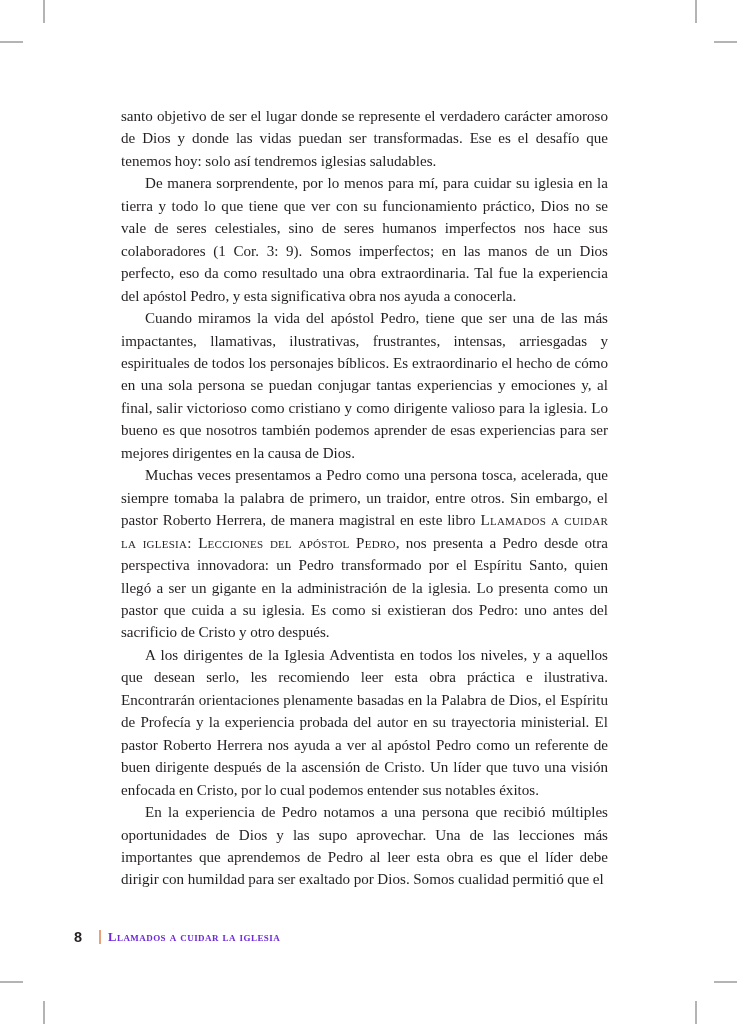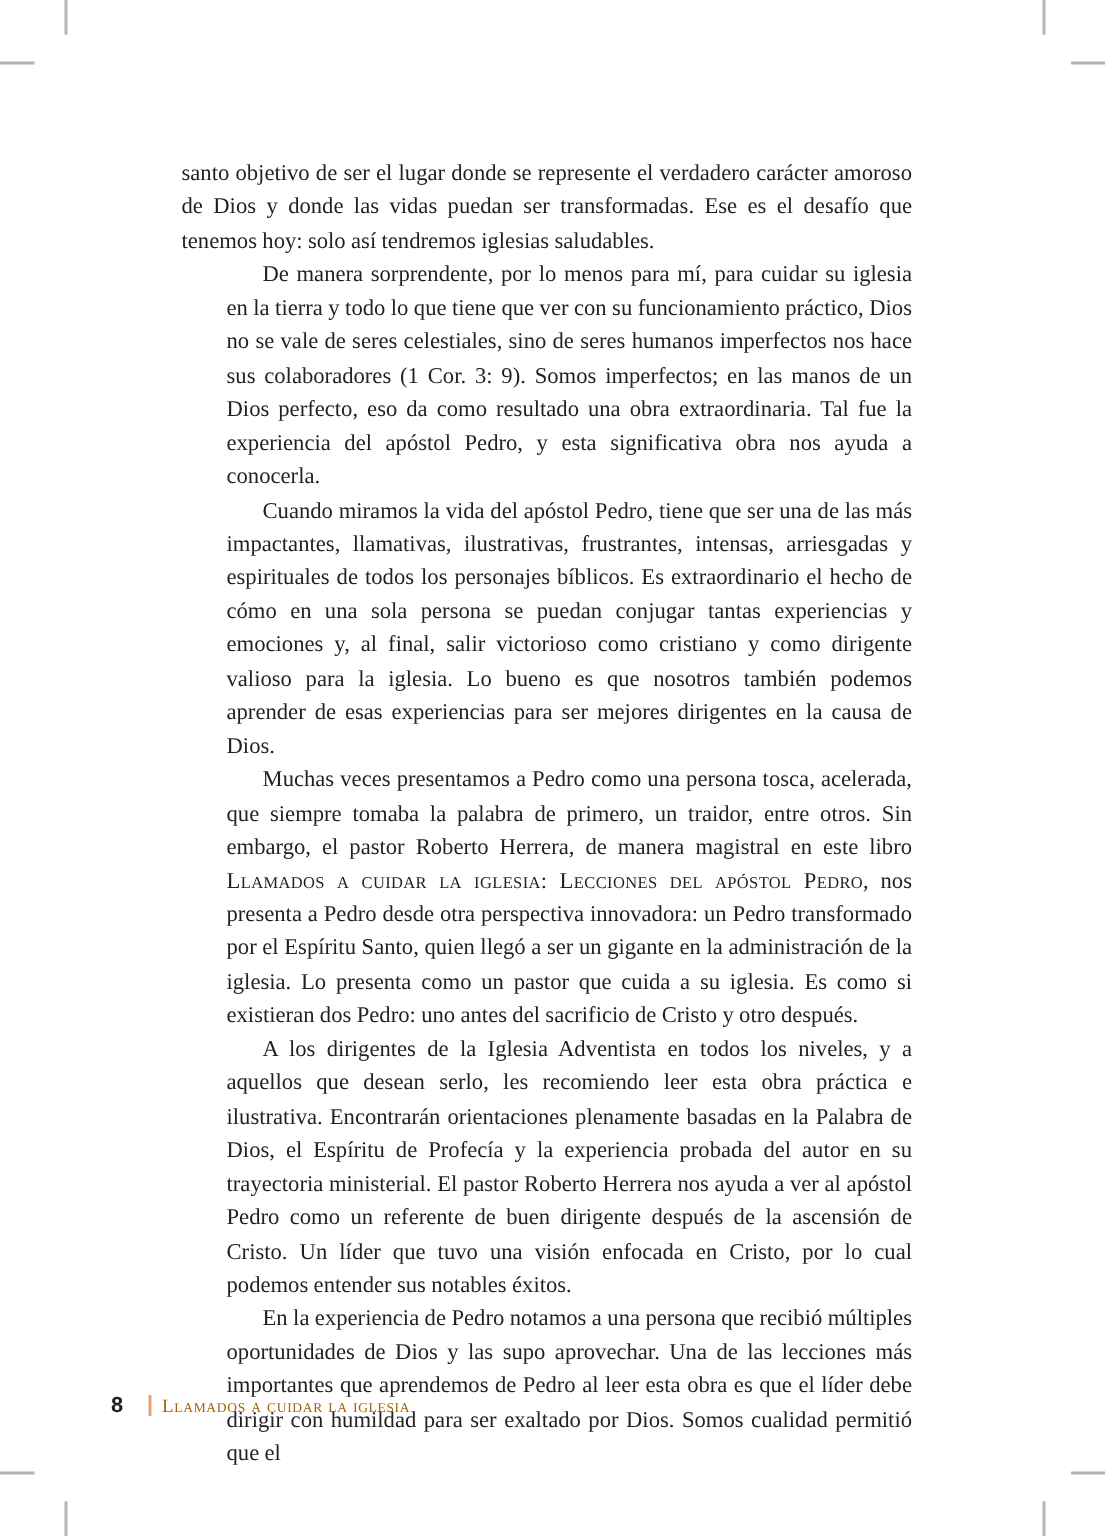--- a/index.html
+++ b/index.html
@@ -52,21 +52,20 @@
     line-height: 22.45px;
     text-align: justify;
     text-justify: inter-word;
     color: #231f20;
     hyphens: manual;
     word-spacing: -0.2px;
   }
 
   p.para + p.para {
     text-indent: 24px;
-    margin-left: 30px;
   }
 
   .smallcaps {
     font-variant: small-caps;
     letter-spacing: 0.25px;
   }
 
   
   .footer {
     position: absolute;
@@ -92,23 +91,24 @@
     margin-left: 17px;
     margin-right: 7px;
     flex: none;
   }
 
   .running-title {
     font-family: "Liberation Serif", "DejaVu Serif", serif;
     font-variant: small-caps;
     font-size: 12.6px;
     letter-spacing: 0.45px;
-    color: #a16207;
+    color: #6d28d9;
     line-height: 1;
     white-space: nowrap;
+    font-weight: bold;
   }
 </style>
 </head>
 <body>
 
 <div class="page">
 
   <div class="crop crop-v crop-tl-v"></div>
   <div class="crop crop-v crop-tr-v"></div>
   <div class="crop crop-v crop-bl-v"></div>

